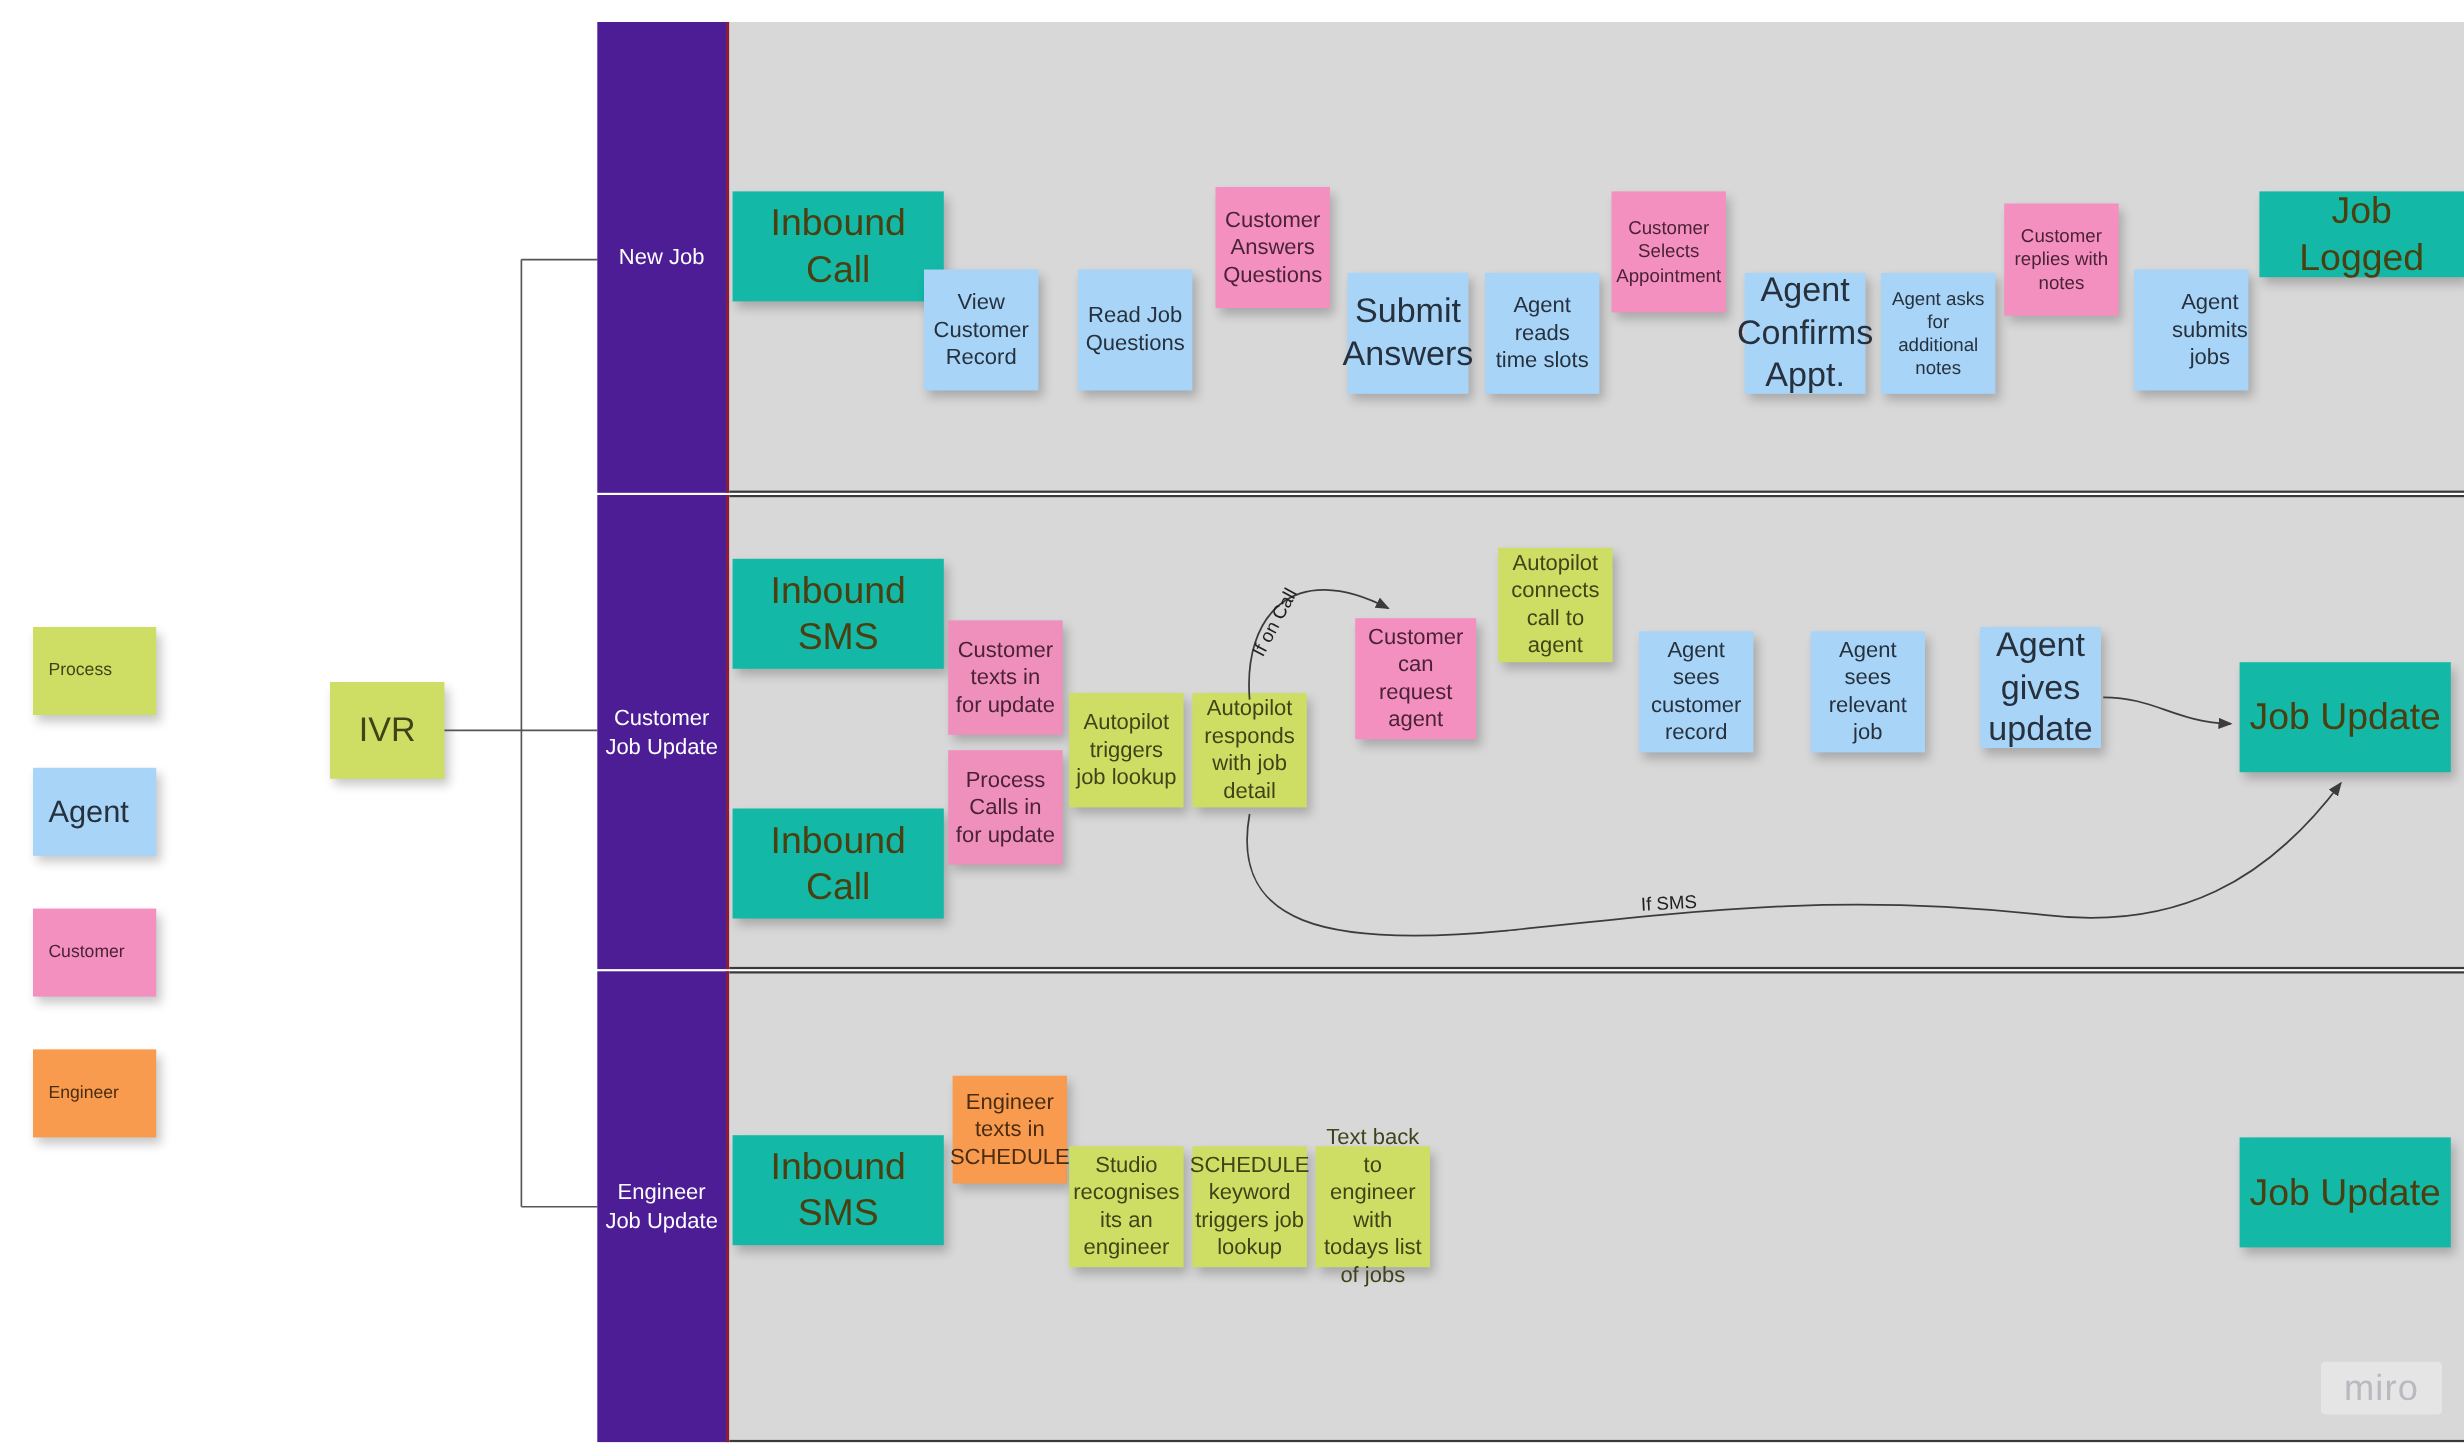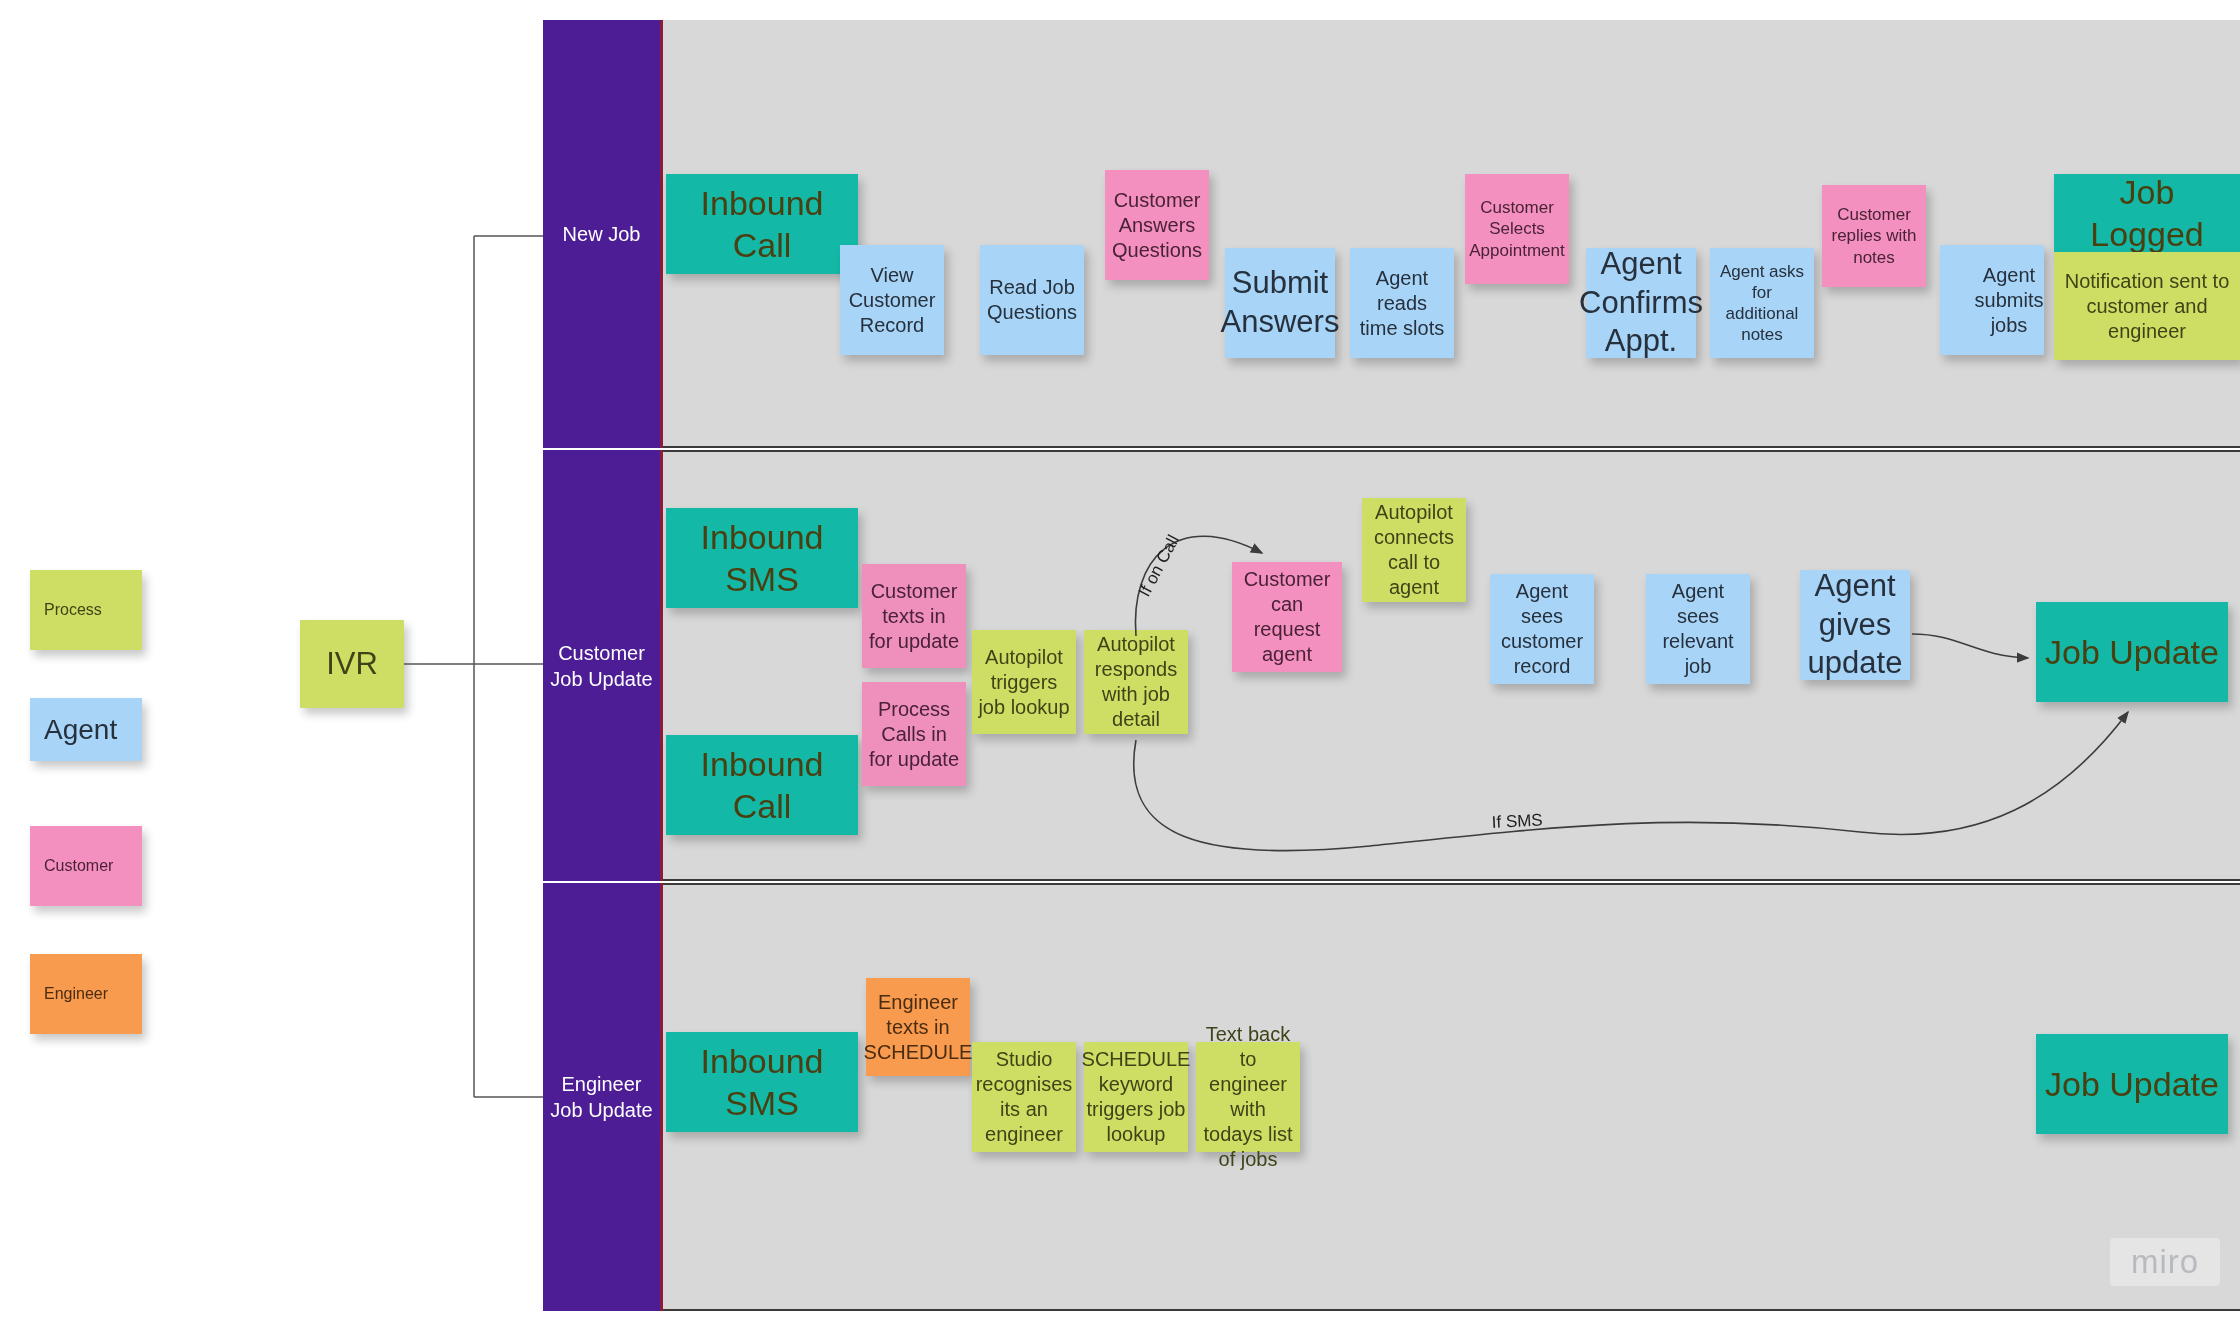--- a/index.html
+++ b/index.html
@@ -84,21 +84,21 @@
 </style>
 </head>
 <body>
 
 <div id="board">
 
   <div>
     <div class="legend-note n-green" style="left:30px;top:570px;width:112px;height:80px;">
       <span>Process</span>
     </div>
-    <div class="legend-note n-blue" style="left:30px;top:698px;width:112px;height:63px;font-size:28px;">
+    <div class="legend-note n-blue" style="left:30px;top:698px;width:112px;height:80px;font-size:28px;">
       <span>Agent</span>
     </div>
     <div class="legend-note n-pink" style="left:30px;top:826px;width:112px;height:80px;">
       <span>Customer</span>
     </div>
     <div class="legend-note n-orange" style="left:30px;top:954px;width:112px;height:80px;">
       <span>Engineer</span>
     </div>
   </div>
 
@@ -159,23 +159,20 @@
     <span>Customer replies with notes</span>
   </div>
 
   <div class="note n-blue sz-md" style="left:1940px;top:245px;width:104px;height:110px;padding-left:40px;">
     <span>Agent submits jobs</span>
   </div>
 
   <div class="note n-yellow sz-xl" style="left:2054px;top:174px;width:186px;height:78px;">
     <span>Job Logged</span>
   </div>
-  <div class="note n-green sz-md" style="left:2054px;top:252px;width:186px;height:108px;">
-    <span>Notification sent to customer and engineer</span>
-  </div>
 
   <div class="lane-header" style="left:543px;top:450px;width:120px;height:431px;">
     <span>Customer Job Update</span>
   </div>
   <div class="lane-body" style="left:663px;top:450px;width:1577px;height:431px;"></div>
 
   <div class="note n-yellow sz-xl" style="left:666px;top:508px;width:192px;height:100px;">
     <span>Inbound SMS</span>
   </div>
 

